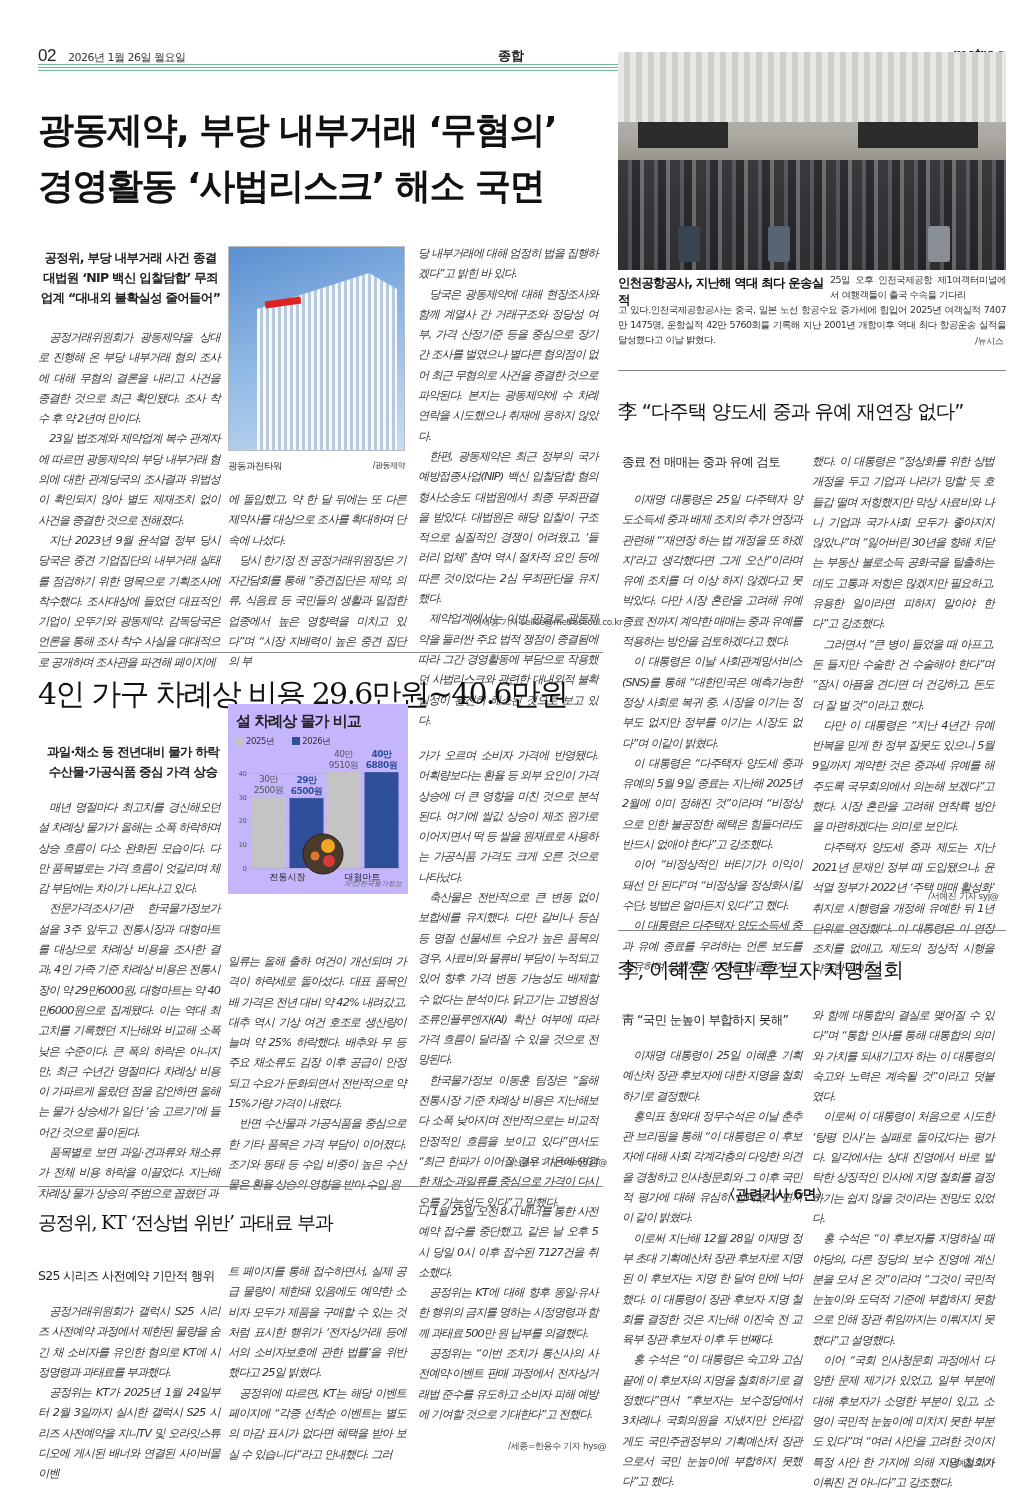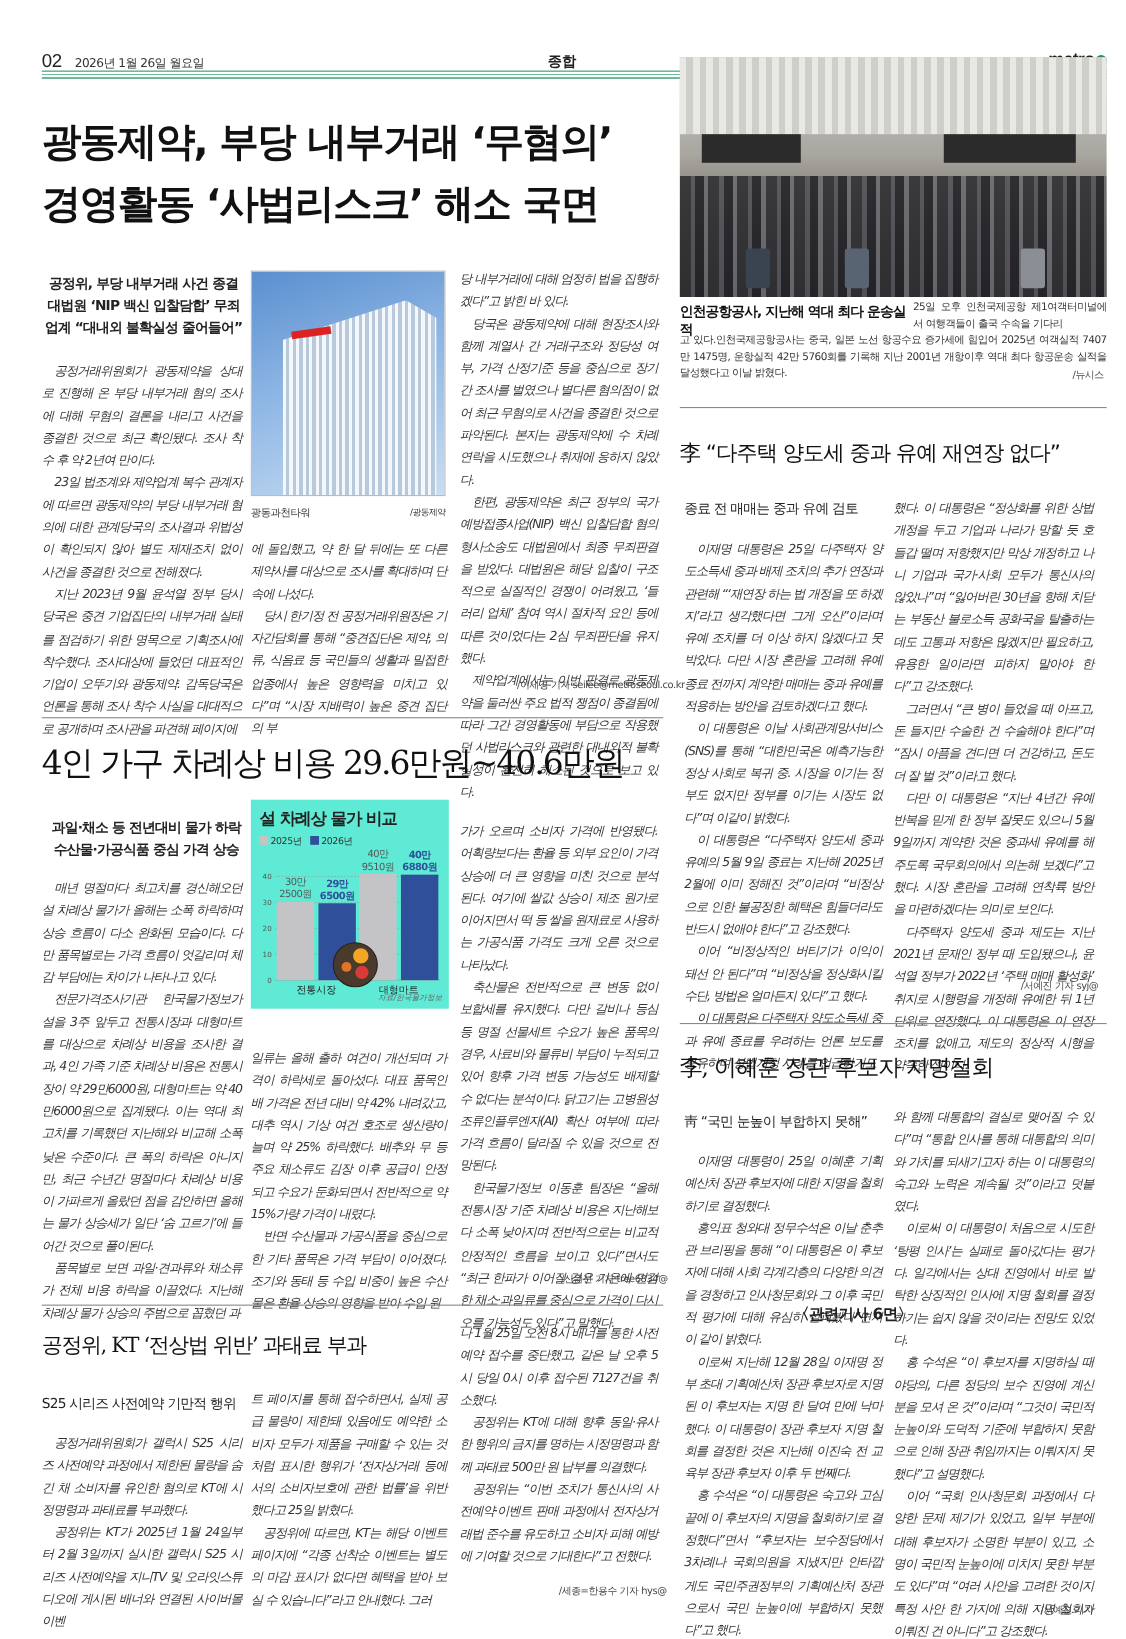--- a/index.html
+++ b/index.html
@@ -44,23 +44,23 @@
   .photo-airport { left: 618px; top: 52px; width: 388px; height: 218px; overflow: hidden;
     background: linear-gradient(180deg, #c8c8c4 0%, #a9a7a0 40%, #6f6b66 70%, #4a4744 100%); }
   .ap-ceiling { position: absolute; left: 0; top: 0; width: 100%; height: 70px;
     background: repeating-linear-gradient(90deg, #e8e8e4 0 6px, #cfcfca 6px 12px); }
   .ap-board { position: absolute; top: 70px; height: 26px; background: #2b2b2b; }
   .ap-crowd { position: absolute; left: 0; bottom: 0; width: 100%; height: 110px;
     background: repeating-linear-gradient(90deg, #2a2a2e 0 10px, #505058 10px 14px, #1d1d22 14px 22px, #6a6a70 22px 26px); opacity: .85; }
   .ap-bag { position: absolute; bottom: 8px; width: 22px; height: 36px; background: #3a4450; border-radius: 3px; }
 
   
-  .chart-box { left: 228px; top: 727px; width: 180px; height: 190px; background: #5eead4; }
+  .chart-box { left: 228px; top: 704px; width: 180px; height: 190px; background: #c4b5fd; }
   .chart-title { position: absolute; left: 8px; top: 8px; font-size: 15px; font-weight: bold; color: #222; letter-spacing: -1px; }
-  .legend { position: absolute; left: 8px; top: 32px; font-size: 8.5px; color: #333; letter-spacing: -0.4px; display: flex; gap: 8px; }
+  .legend { position: absolute; left: 8px; top: 32px; font-size: 8.5px; color: #333; letter-spacing: -0.4px; display: flex; gap: 18px; }
   .legend span.sw { display: inline-block; width: 8px; height: 8px; vertical-align: -1px; margin-right: 2px; }
   .chart-src { position: absolute; right: 6px; bottom: 5px; font-size: 7px; color: #666; font-style: italic; }
   svg text { font-family: "DejaVu Sans", sans-serif; }
 </style>
 </head>
 <body>
 
 <div class="abs mast">
   <span class="page-num">02</span>
   <span class="page-date">2026년 1월 26일 월요일</span>
@@ -121,21 +121,21 @@
 <div class="abs hl-sans" style="left:618px; top:398px; width:388px; font-size:19.5px; font-weight:normal; letter-spacing:-1px;">李 “다주택 양도세 중과 유예 재연장 없다”</div>
 <div class="abs sub-plain" style="left:622px; top:452px;">종료 전 매매는 중과 유예 검토</div>
 <div class="abs col" style="left:622px; top:490px; width:180px;">
   <p>이재명 대통령은 25일 다주택자 양도소득세 중과 배제 조치의 추가 연장과 관련해 “‘재연장 하는 법 개정을 또 하겠지’라고 생각했다면 그게 오산”이라며 유예 조치를 더 이상 하지 않겠다고 못박았다. 다만 시장 혼란을 고려해 유예 종료 전까지 계약한 매매는 중과 유예를 적용하는 방안을 검토하겠다고 했다.</p>
   <p>이 대통령은 이날 사회관계망서비스(SNS)를 통해 “대한민국은 예측가능한 정상 사회로 복귀 중. 시장을 이기는 정부도 없지만 정부를 이기는 시장도 없다”며 이같이 밝혔다.</p>
   <p>이 대통령은 “다주택자 양도세 중과 유예의 5월 9일 종료는 지난해 2025년 2월에 이미 정해진 것”이라며 “비정상으로 인한 불공정한 혜택은 힘들더라도 반드시 없애야 한다”고 강조했다.</p>
   <p>이어 “비정상적인 버티기가 이익이 돼선 안 된다”며 “비정상을 정상화시킬 수단, 방법은 얼마든지 있다”고 했다.</p>
   <p>이 대통령은 다주택자 양도소득세 중과 유예 종료를 우려하는 언론 보도를 공유하며 상법개정 사례를 언급하기도</p>
 </div>
 <div class="abs col" style="left:812px; top:452px; width:182px;">
-  <p class="cont">했다. 이 대통령은 “정상화를 위한 상법 개정을 두고 기업과 나라가 망할 듯 호들갑 떨며 저항했지만 막상 개정하고 나니 기업과 국가·사회 모두가 통신사의 않았나”며 “잃어버린 30년을 향해 치닫는 부동산 불로소득 공화국을 탈출하는 데도 고통과 저항은 많겠지만 필요하고, 유용한 일이라면 피하지 말아야 한다”고 강조했다.</p>
+  <p class="cont">했다. 이 대통령은 “정상화를 위한 상법 개정을 두고 기업과 나라가 망할 듯 호들갑 떨며 저항했지만 막상 사료비와 나니 기업과 국가·사회 모두가 좋아지지 않았나”며 “잃어버린 30년을 향해 치닫는 부동산 불로소득 공화국을 탈출하는 데도 고통과 저항은 많겠지만 필요하고, 유용한 일이라면 피하지 말아야 한다”고 강조했다.</p>
   <p>그러면서 “큰 병이 들었을 때 아프고, 돈 들지만 수술한 건 수술해야 한다”며 “잠시 아픔을 견디면 더 건강하고, 돈도 더 잘 벌 것”이라고 했다.</p>
   <p>다만 이 대통령은 “지난 4년간 유예 반복을 믿게 한 정부 잘못도 있으니 5월 9일까지 계약한 것은 중과세 유예를 해 주도록 국무회의에서 의논해 보겠다”고 했다. 시장 혼란을 고려해 연착륙 방안을 마련하겠다는 의미로 보인다.</p>
   <p>다주택자 양도세 중과 제도는 지난 2021년 문재인 정부 때 도입됐으나, 윤석열 정부가 2022년 ‘주택 매매 활성화’ 취지로 시행령을 개정해 유예한 뒤 1년 단위로 연장했다. 이 대통령은 이 연장 조치를 없애고, 제도의 정상적 시행을 약속한 셈이다.</p>
 </div>
 <div class="abs byline" style="left:928px; top:890px;">/서예진 기자 syj@</div>
 
 <div class="abs rule" style="left:38px; top:652px; width:565px;"></div>
 <div class="abs hl-serif" style="left:38px; top:674px; width:570px; font-size:30px; letter-spacing:-1.8px;">4인 가구 차례상 비용 29.6만원~40.6만원</div>
 <div class="abs sub" style="left:38px; top:742px; width:190px;">
   <div>과일·채소 등 전년대비 물가 하락</div>

